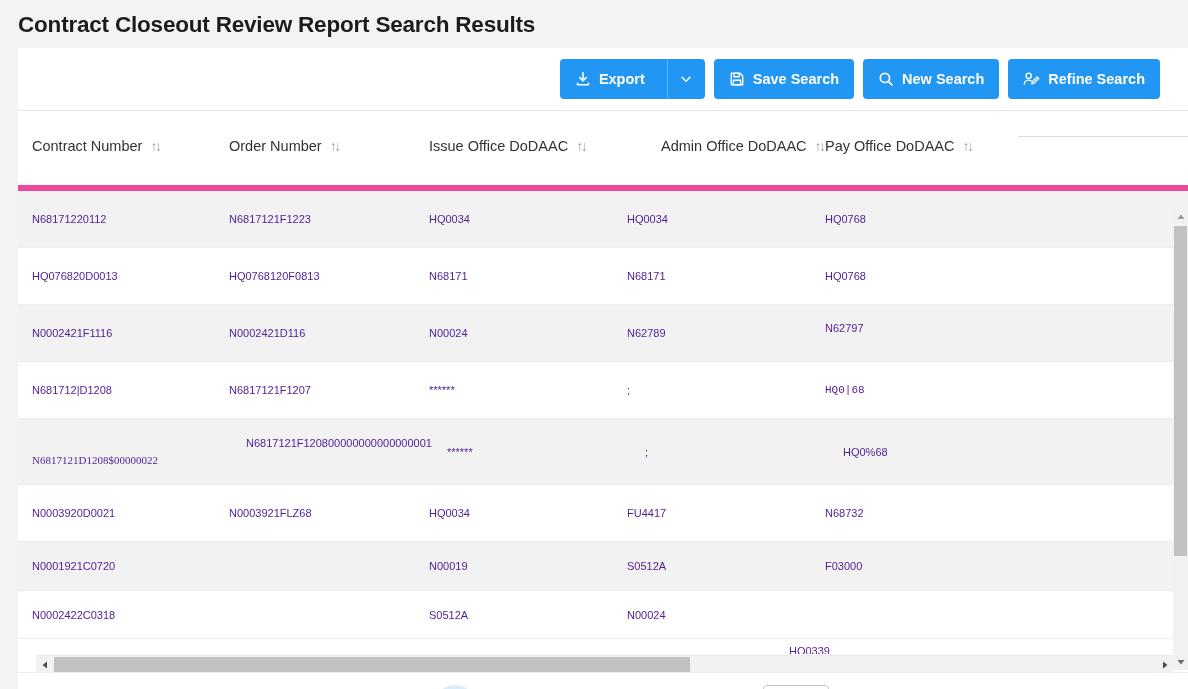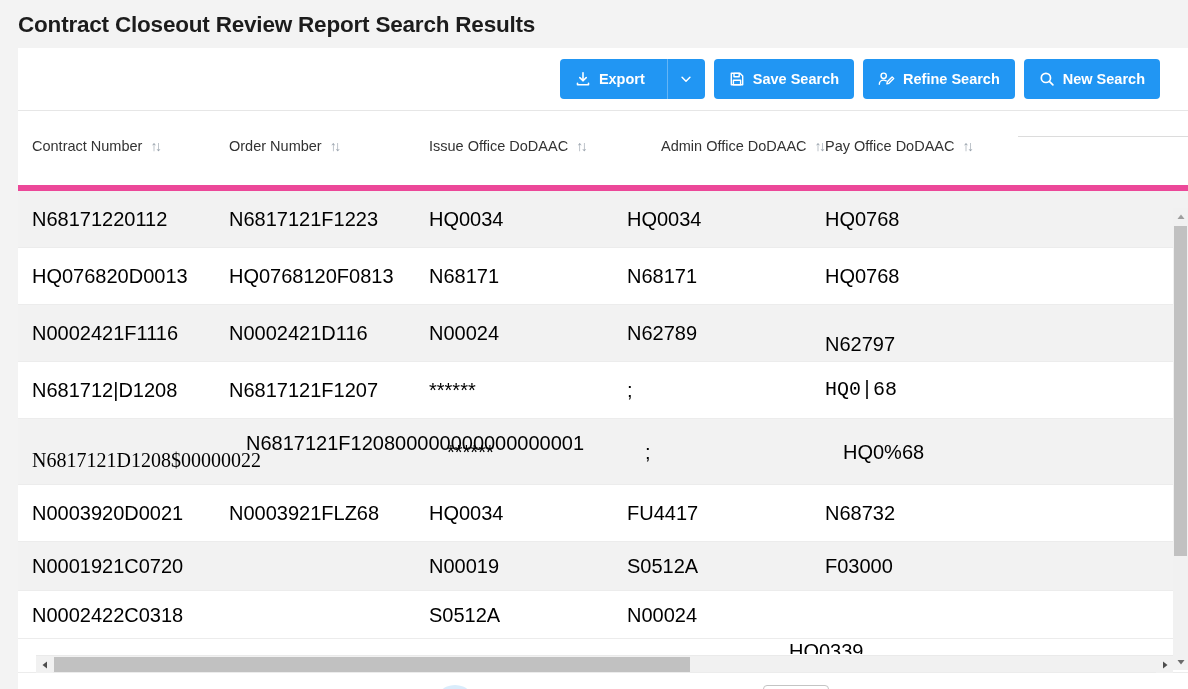--- a/index.html
+++ b/index.html
@@ -157,22 +157,22 @@
   }
   .row {
     position: relative;
     width: 1170px;
     border-bottom: 1px solid #ececec;
     background: #ffffff;
   }
   .row.alt { background: #f2f2f2; }
   .cell {
     position: absolute;
-    font-size: 20px;
-    color: #000000;
+    font-size: 11px;
+    color: #4c1d95;
     line-height: 18px;
     white-space: pre-line;
     text-align: right;
   }
 
   
   .hscroll {
     position: absolute;
     left: 18px;
     top: 607px;
@@ -332,39 +332,39 @@
               <path d="M2.3 2.3h8.6l2.8 2.8v8.6H2.3z"></path>
               <path d="M5 2.4h5.2v3.4H5z"></path>
               <path d="M4.4 9.2h7.2v4.5H4.4z"></path>
             </svg>
           </span>
           <span>Save Search</span>
         </button>
 
         <button class="btn">
           <span>
+            <svg width="16" height="16" viewBox="0 0 16 16" fill="none" stroke="#ffffff" stroke-width="1.7" stroke-linecap="round">
+              <circle cx="6.9" cy="6.9" r="4.6"></circle>
+                <path d="M10.4 10.4l3.5 3.5"></path>
+            </svg>
+          </span>
+          <span>New Search</span>
+        </button>
+
+        <button class="btn">
+          <span>
             <svg width="17" height="16" viewBox="0 0 18 16" fill="none" stroke="#ffffff" stroke-width="1.5" stroke-linecap="round" stroke-linejoin="round">
               <circle cx="6" cy="4.6" r="2.8"></circle>
               <path d="M1.4 13.6c0-2.6 2.1-4.4 4.6-4.4 1 0 1.9.3 2.7.7"></path>
               <path d="M16.6 7.6l-5 5-2.2.5.5-2.2 5-5z"></path>
             </svg>
           </span>
           <span>Refine Search</span>
         </button>
 
-        <button class="btn">
-          <span>
-            <svg width="16" height="16" viewBox="0 0 16 16" fill="none" stroke="#ffffff" stroke-width="1.7" stroke-linecap="round">
-              <circle cx="6.9" cy="6.9" r="4.6"></circle>
-                <path d="M10.4 10.4l3.5 3.5"></path>
-            </svg>
-          </span>
-          <span>New Search</span>
-        </button>
-
       </div>
     </div>
 
     <div class="thead">
       <div class="th" style="left:14px;">
         <span>Contract Number</span>
         <span class="sort-ico">↑↓</span>
       </div>
       <div class="th" style="left:211px;">
         <span>Order Number</span>
@@ -405,21 +405,21 @@
         <span class="cell" style="left:411px; top:19px;">N68171</span>
         <span class="cell" style="left:609px; top:19px;">N68171</span>
         <span class="cell" style="left:807px; top:19px;">HQ0768</span>
       </div>
 
       <div class="row alt" style="height:57px;">
         <span class="cell" style="left:14px;  top:19px;">N0002421F1116</span>
         <span class="cell" style="left:211px; top:19px;">N0002421D116</span>
         <span class="cell" style="left:411px; top:19px;">N00024</span>
         <span class="cell" style="left:609px; top:19px;">N62789</span>
-        <span class="cell" style="left:807px; top:30px;">N62797</span>
+        <span class="cell" style="left:807px; top:14px;">N62797</span>
       </div>
 
       <div class="row" style="height:57px;">
         <span class="cell" style="left:14px;  top:19px;">N681712|D1208</span>
         <span class="cell" style="left:211px; top:19px;">N6817121F1207</span>
         <span class="cell" style="left:411px; top:19px;">******</span>
         <span class="cell" style="left:609px; top:19px;">;</span>
         <span class="cell" style="left:807px; top:19px;font-family:Liberation Mono, monospace;">HQ0|68</span>
       </div>
 

